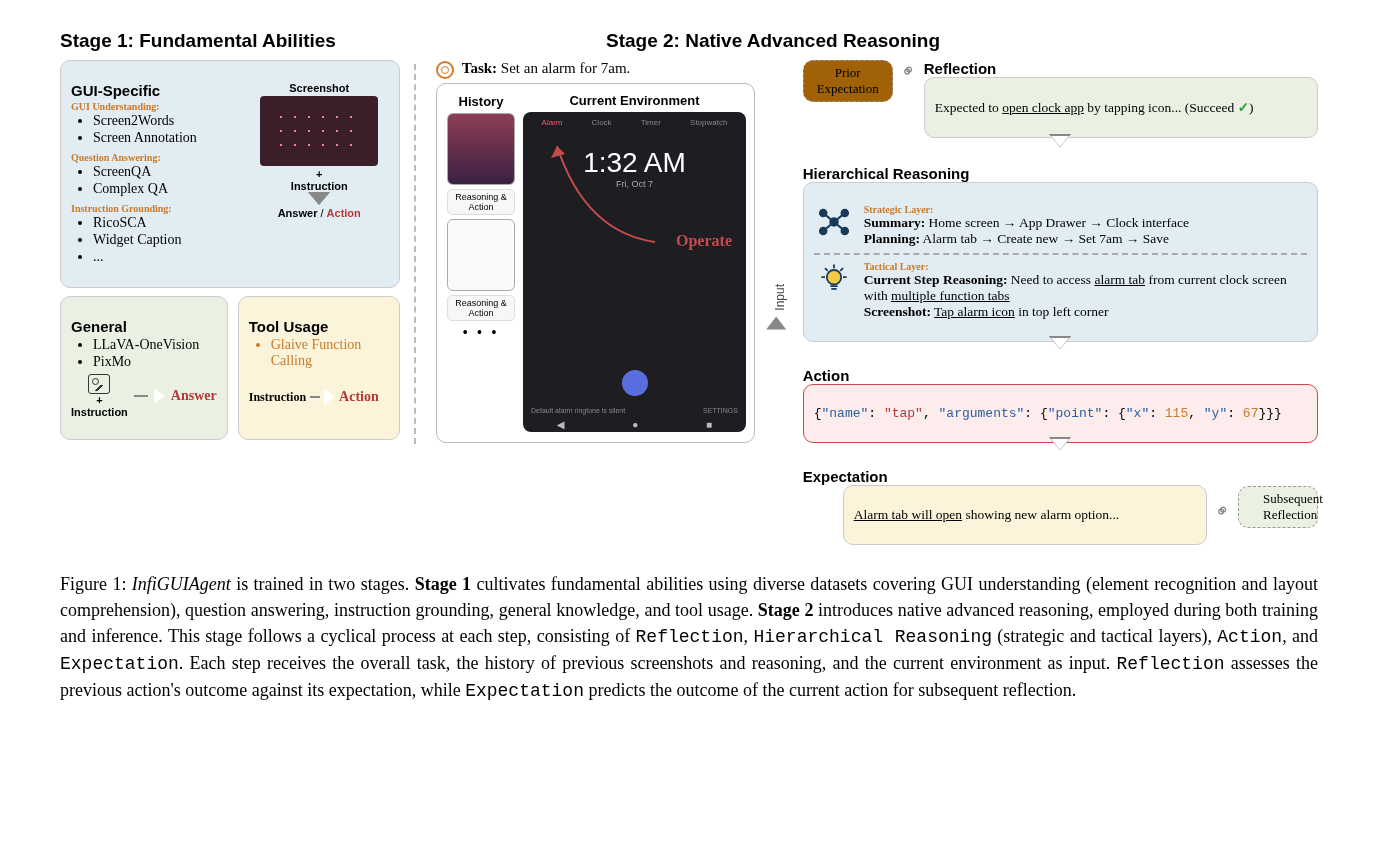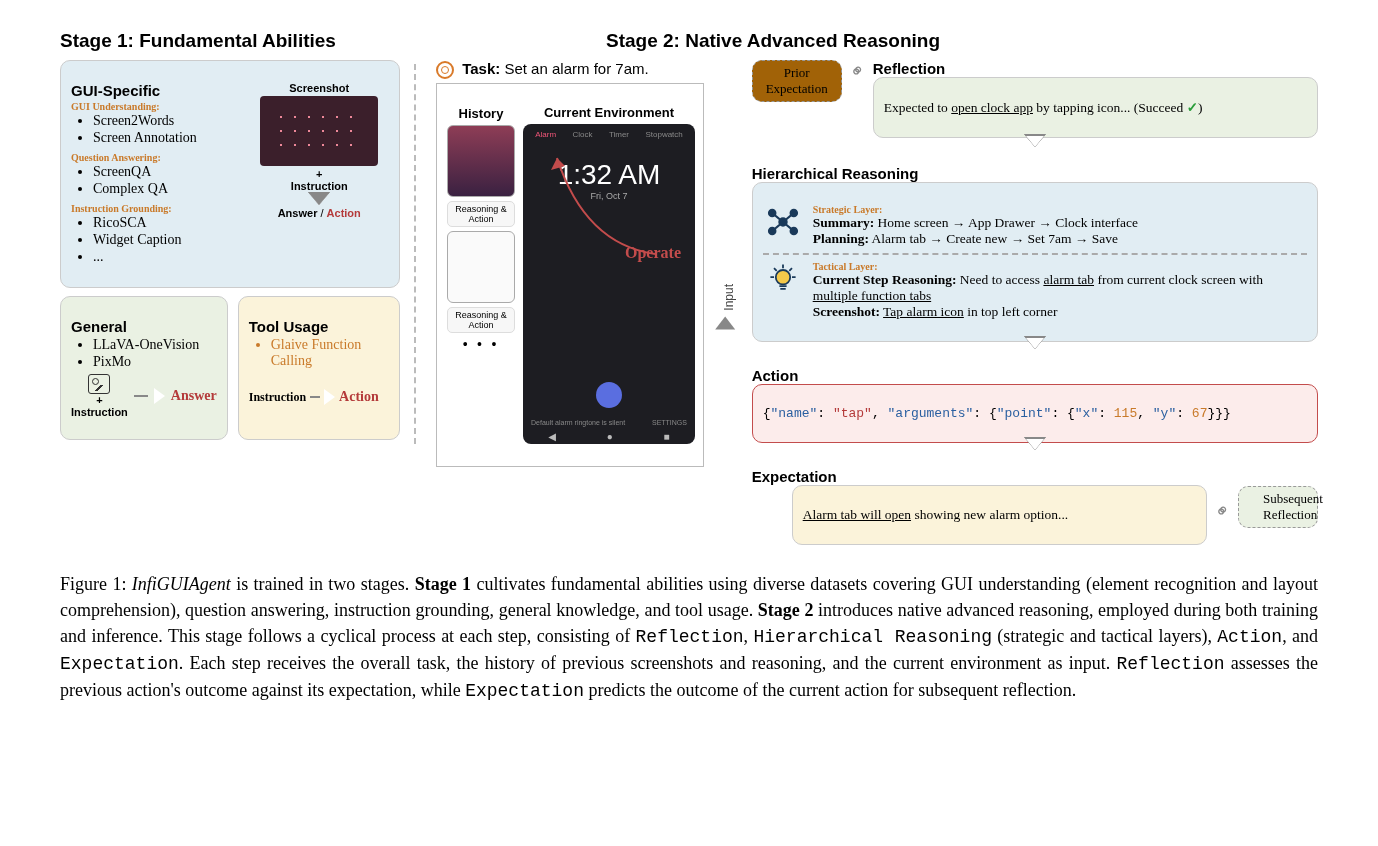--- a/index.html
+++ b/index.html
@@ -120,32 +120,32 @@
     width:5px;height:5px;border:1.5px solid #333;border-radius:50%;
   }
   .mini-icon::before {
     content:'';position:absolute;bottom:2px;left:2px;right:2px;height:6px;
     background:linear-gradient(135deg,transparent 45%,#333 45%,#333 55%,transparent 55%);
   }
 
   
   .s2-top { display: flex; gap: 12px; }
   .task-bar {
-    font-family: Liberation Sans, sans-serif;
+    font-family: Liberation Serif, serif;
     font-size: 15px;
     margin-bottom: 4px;
   }
   .target-icon {
     display:inline-block;width:18px;height:18px;border:2px solid #d97a2a;border-radius:50%;
     position:relative;vertical-align:middle;margin-right:4px;
   }
   .target-icon::after{content:'';position:absolute;inset:3px;border:1.5px solid #d97a2a;border-radius:50%;}
   .hist-env {
-    border: 1.5px solid #bbb; border-radius: 0;
-    padding: 22px 8px; width: 268px;
+    border: 1.5px solid #bbb; border-radius: 10px;
+    padding: 10px 8px; width: 319px;
     display: flex; gap: 6px;
     background: #fff;
   }
   .hist-col { width: 72px; }
   .env-col { flex: 1; }
   .col-head { font-family: Arial,sans-serif; font-weight:700; font-size:13px; text-align:center; margin-bottom:4px; }
   .phone-thumb {
     background: linear-gradient(#8e3d56,#3a2141);
     border:1px solid #aaa;border-radius:6px;
     height:72px;width:68px;margin:0 auto 4px;

